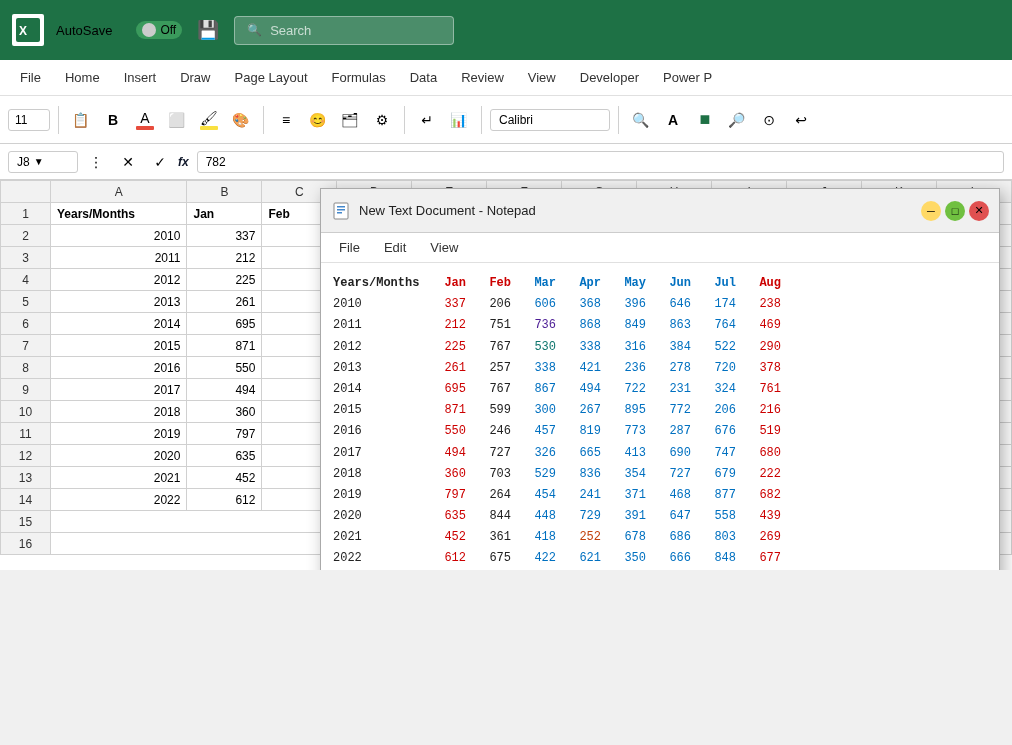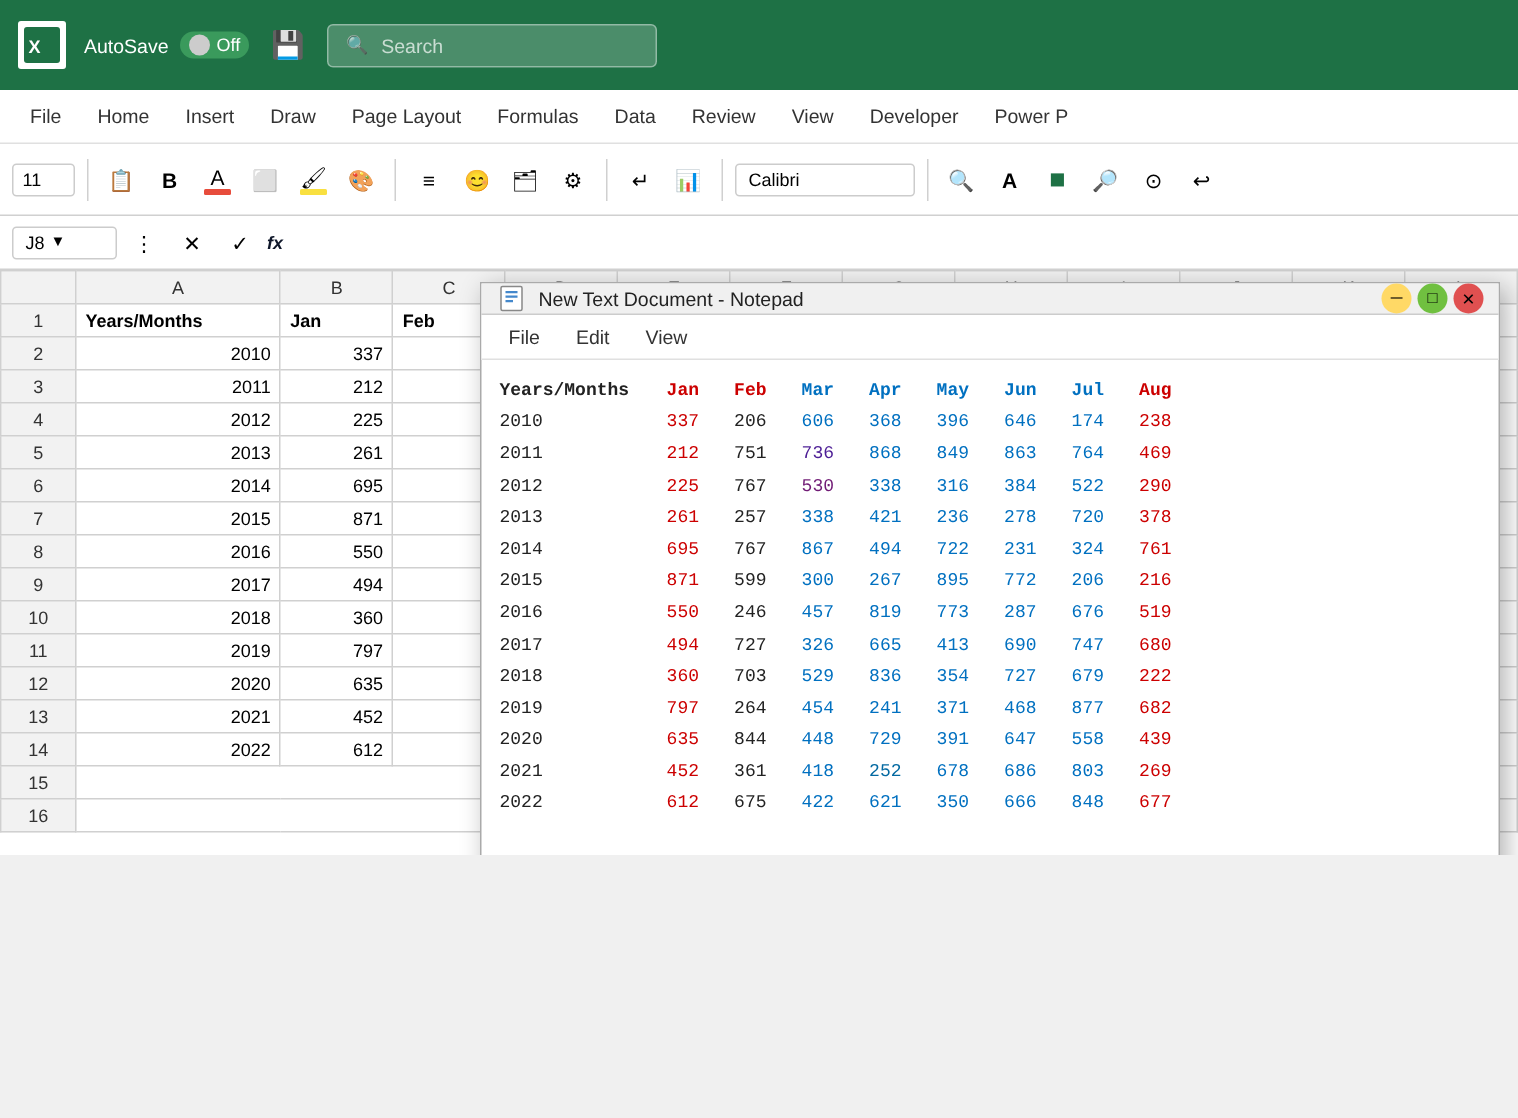--- a/index.html
+++ b/index.html
@@ -15,21 +15,21 @@
       gap: 12px;
     }
     .title-bar-logo {
       width: 32px; height: 32px;
       background: #fff;
       display: flex; align-items: center; justify-content: center;
       border-radius: 2px;
     }
     .title-bar-logo svg { width: 24px; height: 24px; }
     .autosave-group {
-      display: flex; align-items: center; gap: 8px; color: #ffffff; font-size: 13px;
+      display: flex; align-items: center; gap: 24px; color: #000000; font-size: 13px;
     }
     .toggle-pill {
       background: #3a9a5c; border-radius: 10px; padding: 2px 6px; display: flex; align-items: center; gap: 4px; font-size: 12px;
     }
     .toggle-circle { width: 14px; height: 14px; background: #ccc; border-radius: 50%; }
     .title-center {
       flex: 1; text-align: center; color: #fff; font-size: 14px; font-weight: 500;
     }
     .search-box {
       background: rgba(255,255,255,0.2); border: 1px solid rgba(255,255,255,0.4); border-radius: 4px;
@@ -131,21 +131,21 @@
       height: 430px;
       background: #fff;
       border: 1px solid #aaa;
       box-shadow: 4px 4px 16px rgba(0,0,0,0.3);
       z-index: 10;
       display: flex;
       flex-direction: column;
     }
     .notepad-titlebar {
       background: #f0f0f0;
-      height: 21px;
+      height: 44px;
       display: flex;
       align-items: center;
       padding: 0 10px;
       gap: 8px;
       border-bottom: 1px solid #ccc;
     }
     .notepad-icon {
       width: 20px; height: 20px;
       display: flex; align-items: center; justify-content: center;
     }
@@ -269,20 +269,21 @@
 
 <div class="formula-bar">
   <div class="cell-ref-box">
     <span>J8</span>
     <span style="font-size:10px;">▼</span>
   </div>
   <button class="toolbar-btn">⋮</button>
   <button class="toolbar-btn">✕</button>
   <button class="toolbar-btn">✓</button>
   <span style="font-style:italic; color:#0f172a; margin-right:4px;font-weight:bold;">fx</span>
+  <input type="text" class="fx-bar" value="782" style="">
 </div>
 
 <div class="spreadsheet-container" style="height: 390px; overflow: hidden;">
   <table class="sheet-table">
     <thead>
       <tr>
         <th class="corner-cell"></th>
         <th>A</th>
         <th>B</th>
         <th>C</th>
@@ -461,21 +462,21 @@
               <td style="color: rgb(0, 112, 192);">868</td>
               <td style="color: rgb(0, 112, 192);">849</td>
               <td style="color: rgb(0, 112, 192);">863</td>
               <td style="color: rgb(0, 112, 192);">764</td>
               <td style="color: rgb(204, 0, 0);">469</td>
             </tr>
             <tr>
               <td style="color: rgb(34, 34, 34);">2012</td>
               <td style="color: rgb(204, 0, 0);">225</td>
               <td style="color: rgb(34, 34, 34);">767</td>
-              <td style="color: #701a75;">530</td>
+              <td style="color: #0f766e;">530</td>
               <td style="color: rgb(0, 112, 192);">338</td>
               <td style="color: rgb(0, 112, 192);">316</td>
               <td style="color: rgb(0, 112, 192);">384</td>
               <td style="color: rgb(0, 112, 192);">522</td>
               <td style="color: rgb(204, 0, 0);">290</td>
             </tr>
             <tr>
               <td style="color: rgb(34, 34, 34);">2013</td>
               <td style="color: rgb(204, 0, 0);">261</td>
               <td style="color: rgb(34, 34, 34);">257</td>
@@ -561,21 +562,21 @@
               <td style="color: rgb(0, 112, 192);">391</td>
               <td style="color: rgb(0, 112, 192);">647</td>
               <td style="color: rgb(0, 112, 192);">558</td>
               <td style="color: rgb(204, 0, 0);">439</td>
             </tr>
             <tr>
               <td style="color: rgb(34, 34, 34);">2021</td>
               <td style="color: rgb(204, 0, 0);">452</td>
               <td style="color: rgb(34, 34, 34);">361</td>
               <td style="color: rgb(0, 112, 192);">418</td>
-              <td style="color: #0369a1;">252</td>
+              <td style="color: #c2410c;">252</td>
               <td style="color: rgb(0, 112, 192);">678</td>
               <td style="color: rgb(0, 112, 192);">686</td>
               <td style="color: rgb(0, 112, 192);">803</td>
               <td style="color: rgb(204, 0, 0);">269</td>
             </tr>
             <tr>
               <td style="color: rgb(34, 34, 34);">2022</td>
               <td style="color: rgb(204, 0, 0);">612</td>
               <td style="color: rgb(34, 34, 34);">675</td>
               <td style="color: rgb(0, 112, 192);">422</td>

